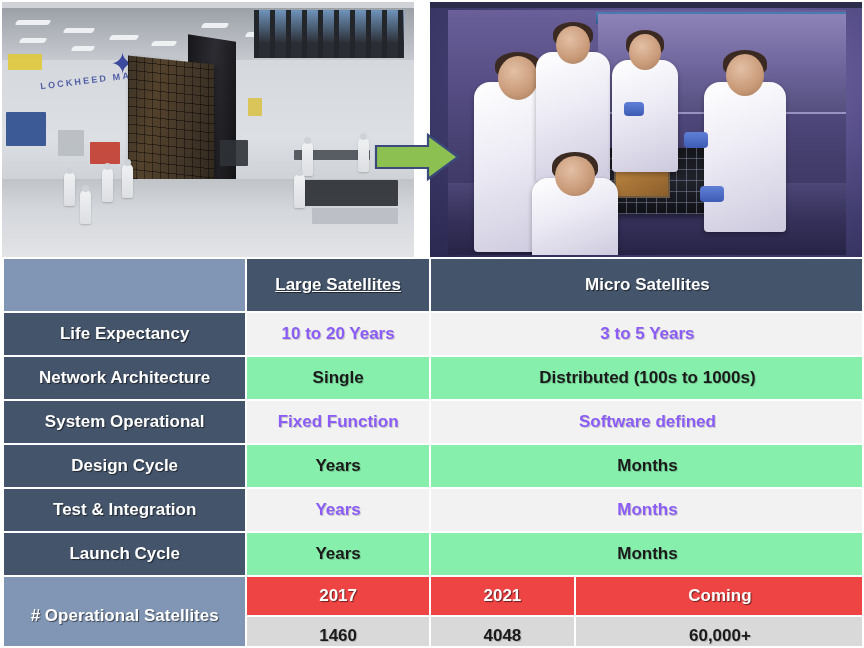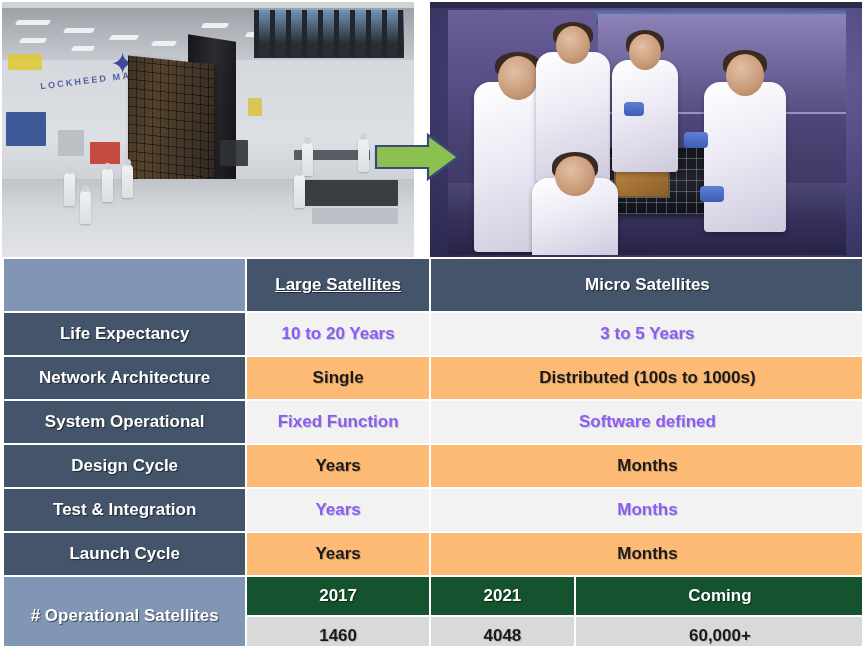--- a/index.html
+++ b/index.html
@@ -224,23 +224,23 @@
     font-size: 16px;
     text-shadow: 1px 1px 1px rgba(0,0,0,.55);
   }
   .lbl-light {
     background: #8096b4;
     color: #ffffff;
     font-size: 17px;
     text-shadow: 1px 1px 1px rgba(0,0,0,.55);
   }
   .val-light { background: #f2f2f2; color: #8b5cf6; text-shadow: 1px 1px 0 rgba(0,0,0,.18); }
-  .val-gray  { background: #fdba74; color: #1a1a1a; text-shadow: 1px 1px 0 rgba(0,0,0,.18); margin-top: 24px; }
+  .val-gray  { background: #86efac; color: #1a1a1a; text-shadow: 1px 1px 0 rgba(0,0,0,.18); margin-top: 24px; }
   .yr-dark   {
-    background: #14532d; color: #ffffff;
+    background: #ef4444; color: #ffffff;
     text-shadow: 1px 1px 1px rgba(0,0,0,.55);
   }
   .yr-val    { background: #d9d9d9; color: #1a1a1a; text-shadow: 1px 1px 0 rgba(0,0,0,.18); }
 
   .r-head  { height: 52px; }
   .r-std   { height: 42px; }
   .r-sub   { height: 38px; }
 </style>
 </head>
 <body>

